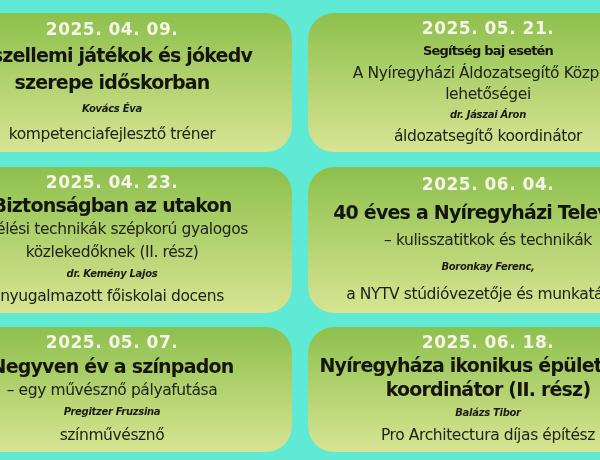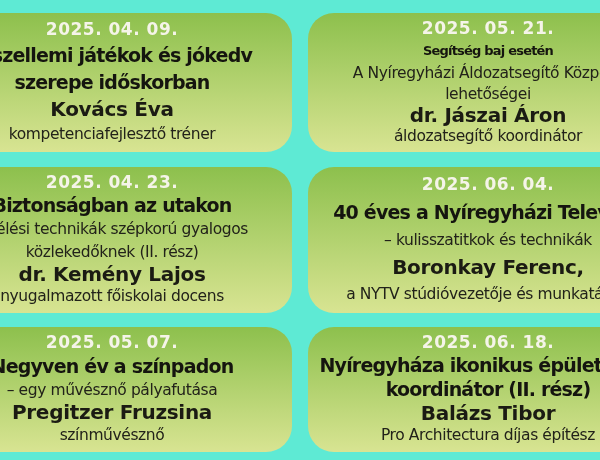--- a/index.html
+++ b/index.html
@@ -40,22 +40,22 @@
   .title > span{
     font-weight:bold;font-size:19px;line-height:23px;
     color:#15150F;letter-spacing:-0.8px;
   }
   .title-sm > span{font-size:13px;}
   .desc > span, .role > span{
     font-size:15.5px;line-height:20px;
     color:#22221A;letter-spacing:-0.4px;
   }
   .name > span{
-    font-size:20px;line-height:20px;
-    font-weight:bold;
+    font-size:10px;line-height:20px;
+    font-weight:bold;font-style:italic;
     color:#1B1B13;letter-spacing:-0.3px;
   }
 </style>
 </head>
 <body>
 
 <div class="stage" style="background: #5eead4;">
 
   <div class="card pos-left pos-r1" style="background: linear-gradient(rgb(141, 192, 77), rgb(216, 228, 146));">
     <div class="line date">

